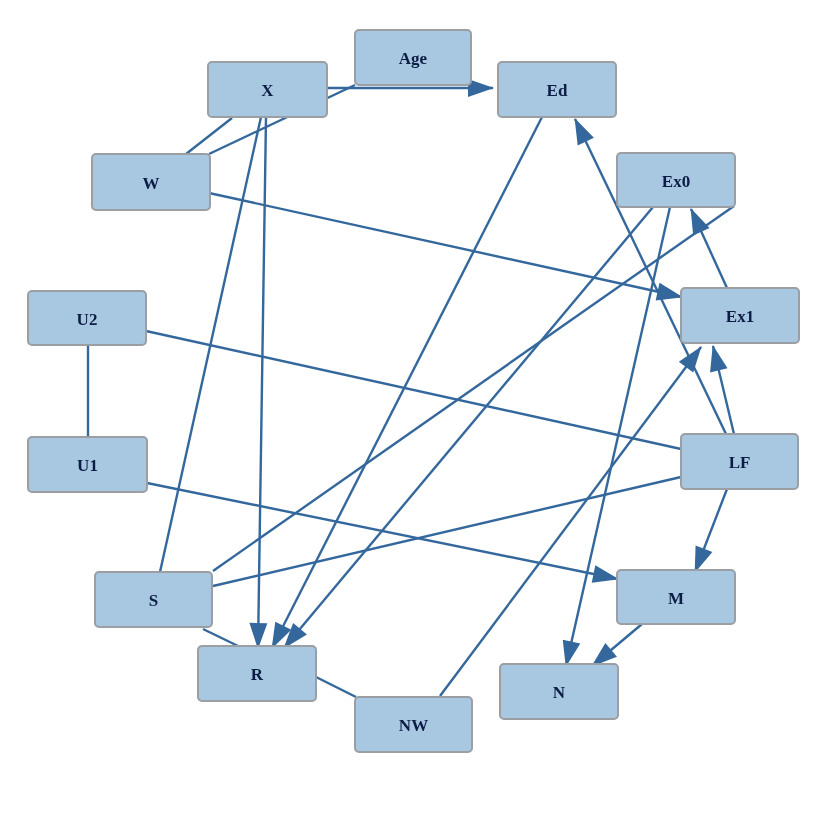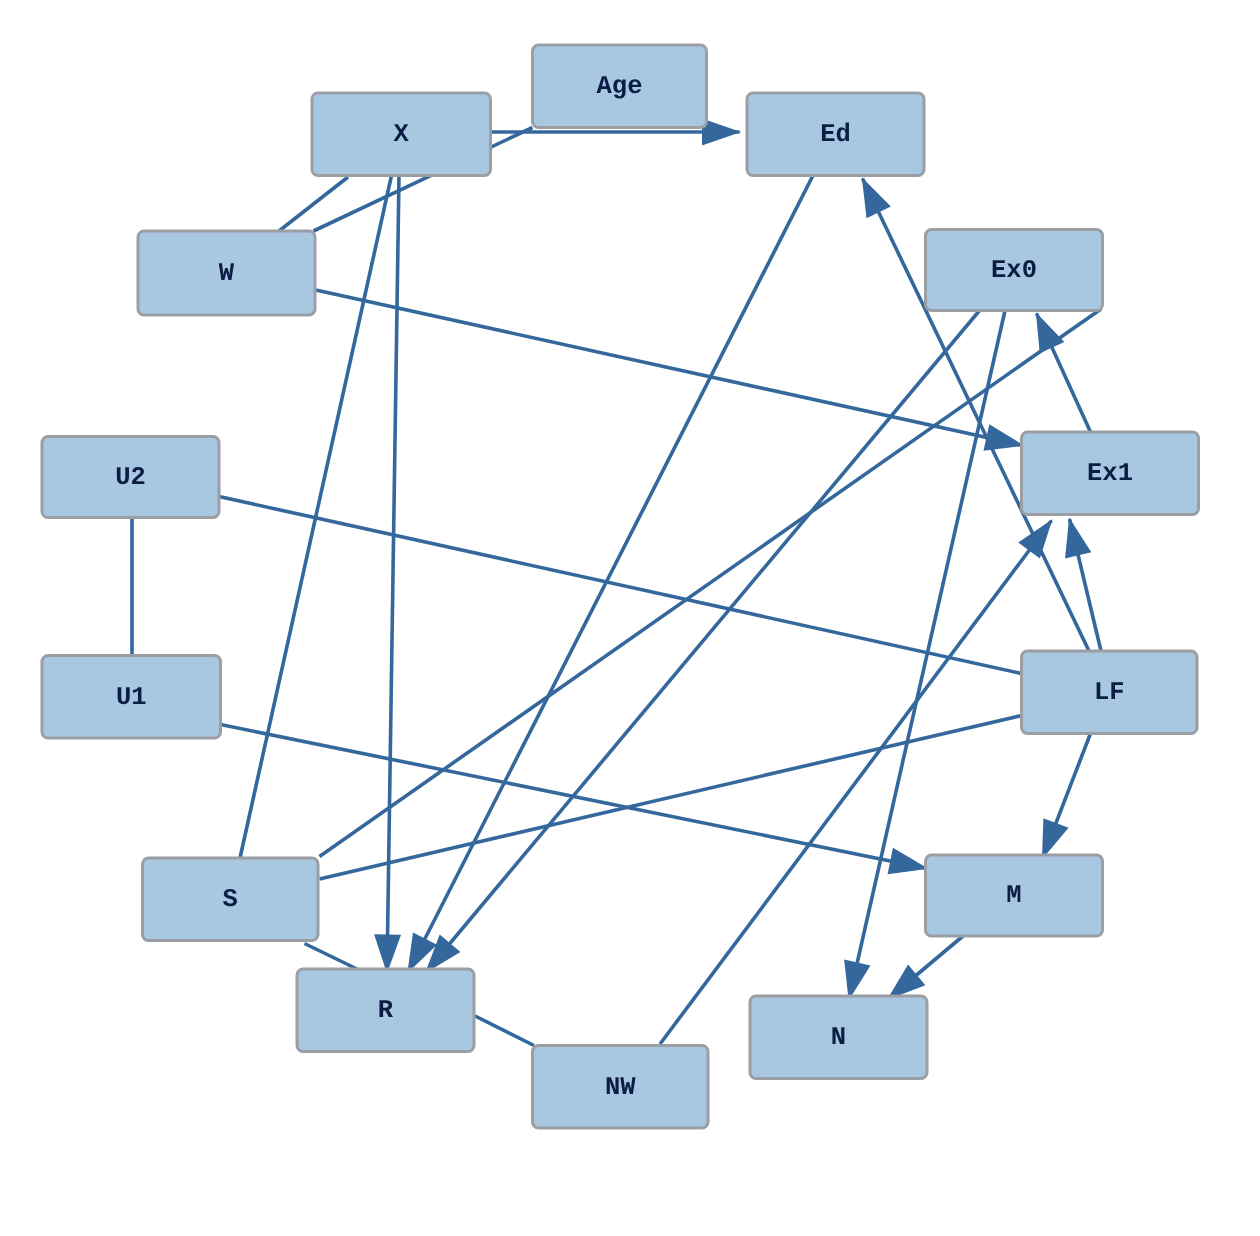--- a/index.html
+++ b/index.html
@@ -1,17 +1,17 @@
 <!DOCTYPE html>
 <html><head>
 <meta charset="utf-8">
 <style>
   html,body{margin:0;padding:0;background:#ffffff;}
   .stage{position:relative;width:840px;height:824px;background:#ffffff;overflow:hidden;
-         font-family:Liberation Mono, monospace;}
+         font-family:Liberation Serif, serif;}
   svg{position:absolute;left:0;top:0;}
   .node-box{stroke-width:2;}
   .node-label{font-weight:bold;font-size:17px;text-anchor:middle;}
   .edge{fill:none;stroke-width:2.4px;}
 </style>
 </head>
 <body>
 
 <div class="stage">
   <svg width="840" height="824" viewBox="0 0 840 824" xmlns="http://www.w3.org/2000/svg">

